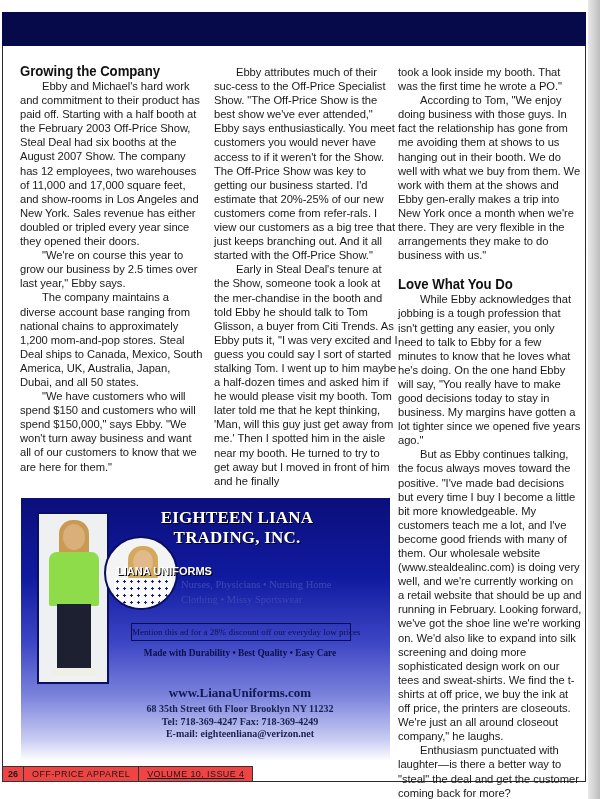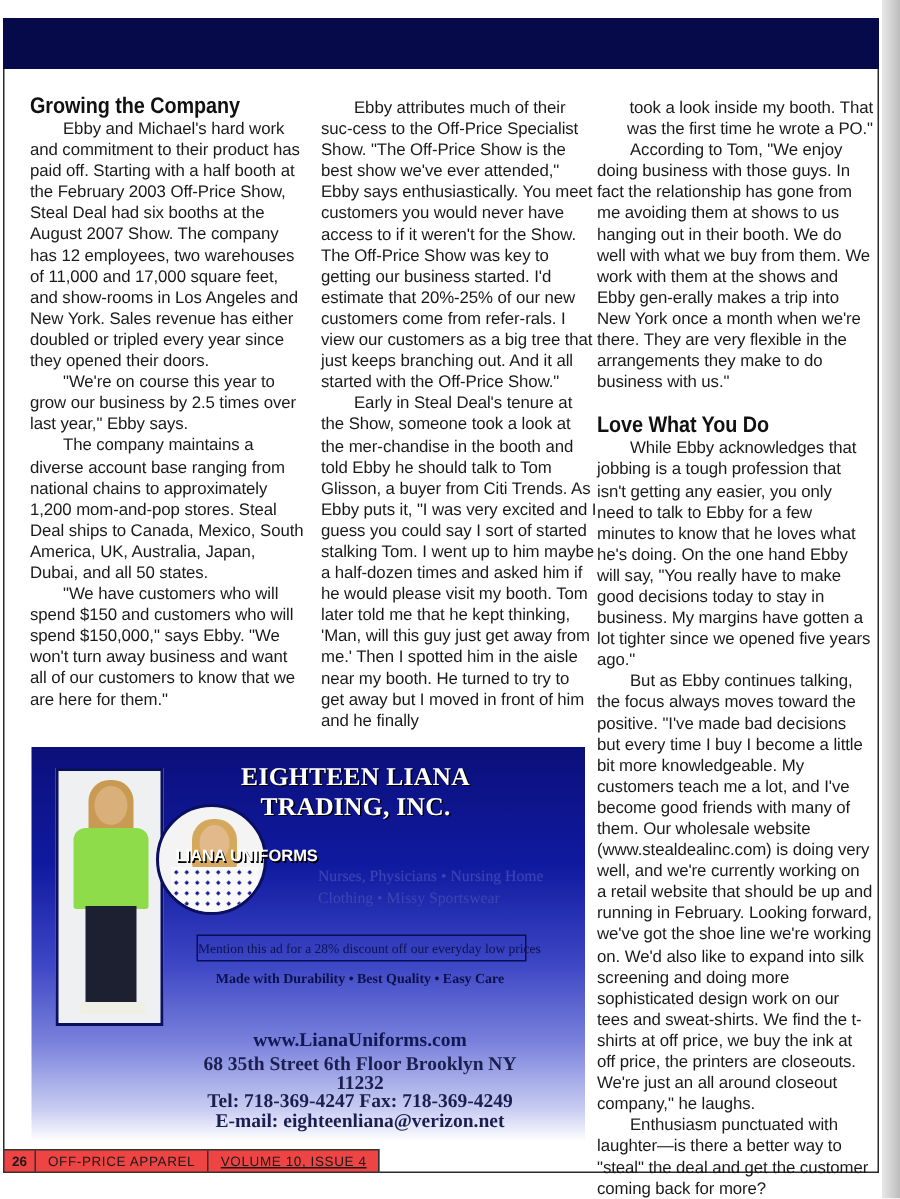--- a/index.html
+++ b/index.html
@@ -68,38 +68,37 @@
   .ad-subtitle {
     position: absolute; left: 96px; top: 31px; width: 240px; 
     font-family: Liberation Sans, sans-serif; font-size: 11px; font-weight: bold; color: #ffffff;
     text-shadow: 1px 1px 0 #000;
     margin-top: 36px;
   }
   .ad-tagline {
     position: absolute; left: 160px; top: 79px; width: 180px;
     font-family: "Liberation Serif", serif; font-size: 10.5px; line-height: 15px; color: #3a44b8;
     text-shadow: 0 0 1px #2930a0;
-    margin-left: 31px;
   }
   .ad-discount {
     position: absolute; left: 110px; top: 125px; width: 220px; height: 18px;
     border: 1px solid #0a0e55; font-family: "Liberation Serif", serif; font-size: 9px;
     color: #0d1250; text-align: center; line-height: 16px; white-space: nowrap;
   }
   .ad-features {
     position: absolute; left: 98px; top: 148px; width: 242px; text-align: center;
     font-family: "Liberation Serif", serif; font-weight: bold; font-size: 9.3px; line-height: 14px; color: #0b0f4a;
   }
   .ad-url {
     position: absolute; left: 98px; top: 187px; width: 242px; text-align: center;
     font-family: "Liberation Serif", serif; font-weight: bold; font-size: 13px; color: #111852;
   }
   .ad-contact {
     position: absolute; left: 98px; top: 205px; width: 242px; text-align: center;
-    font-family: "Liberation Serif", serif; font-weight: bold; font-size: 13px; line-height: 12.5px; color: #1a1f50;
+    font-family: "Liberation Serif", serif; font-weight: bold; font-size: 10px; line-height: 12.5px; color: #1a1f50;
   }
 
   
   .footer {
     position: absolute; left: 2px; top: 766px; height: 16px; display: flex;
     font-size: 9px; line-height: 14px; border: 1px solid #333; background: #ef4444;
   }
   .footer span { padding: 0 8px; border-right: 1px solid #333; display: block; }
   .footer span:last-child { border-right: none; }
   .footer-page { font-weight: bold; width: 21px; padding: 0 4px !important; text-align: center; }
@@ -120,21 +119,21 @@
   <p>The company maintains a diverse account base ranging from national chains to approximately 1,200 mom-and-pop stores. Steal Deal ships to Canada, Mexico, South America, UK, Australia, Japan, Dubai, and all 50 states.</p>
   <p>"We have customers who will spend $150 and customers who will spend $150,000," says Ebby. "We won't turn away business and want all of our customers to know that we are here for them."</p>
 </div>
 
 <div class="col col2">
   <p style="margin-top:3px;">Ebby attributes much of their suc-cess to the Off-Price Specialist Show. "The Off-Price Show is the best show we've ever attended," Ebby says enthusiastically. You meet customers you would never have access to if it weren't for the Show. The Off-Price Show was key to getting our business started. I'd estimate that 20%-25% of our new customers come from refer-rals. I view our customers as a big tree that just keeps branching out. And it all started with the Off-Price Show."</p>
   <p>Early in Steal Deal's tenure at the Show, someone took a look at the mer-chandise in the booth and told Ebby he should talk to Tom Glisson, a buyer from Citi Trends. As Ebby puts it, "I was very excited and I guess you could say I sort of started stalking Tom. I went up to him maybe a half-dozen times and asked him if he would please visit my booth. Tom later told me that he kept thinking, 'Man, will this guy just get away from me.' Then I spotted him in the aisle near my booth. He turned to try to get away but I moved in front of him and he finally</p>
 </div>
 
 <div class="col col3">
-  <p class="noindent" style="margin-top:3px;text-align:right;">took a look inside my booth. That was the first time he wrote a PO."</p>
+  <p class="noindent" style="margin-top:3px;">took a look inside my booth. That was the first time he wrote a PO."</p>
   <p>According to Tom, "We enjoy doing business with those guys. In fact the relationship has gone from me avoiding them at shows to us hanging out in their booth. We do well with what we buy from them. We work with them at the shows and Ebby gen-erally makes a trip into New York once a month when we're there. They are very flexible in the arrangements they make to do business with us."</p>
   <h2 class="section-heading">Love What You Do</h2>
   <p>While Ebby acknowledges that jobbing is a tough profession that isn't getting any easier, you only need to talk to Ebby for a few minutes to know that he loves what he's doing. On the one hand Ebby will say, "You really have to make good decisions today to stay in business. My margins have gotten a lot tighter since we opened five years ago."</p>
   <p>But as Ebby continues talking, the focus always moves toward the positive. "I've made bad decisions but every time I buy I become a little bit more knowledgeable. My customers teach me a lot, and I've become good friends with many of them. Our wholesale website (www.stealdealinc.com) is doing very well, and we're currently working on a retail website that should be up and running in February. Looking forward, we've got the shoe line we're working on. We'd also like to expand into silk screening and doing more sophisticated design work on our tees and sweat-shirts. We find the t-shirts at off price, we buy the ink at off price, the printers are closeouts. We're just an all around closeout company," he laughs.</p>
   <p>Enthusiasm punctuated with laughter—is there a better way to "steal" the deal and get the customer coming back for more?</p>
 </div>
 
 <div class="ad">
   <div class="ad-photo-main">
     <div class="figure-hair"></div>

